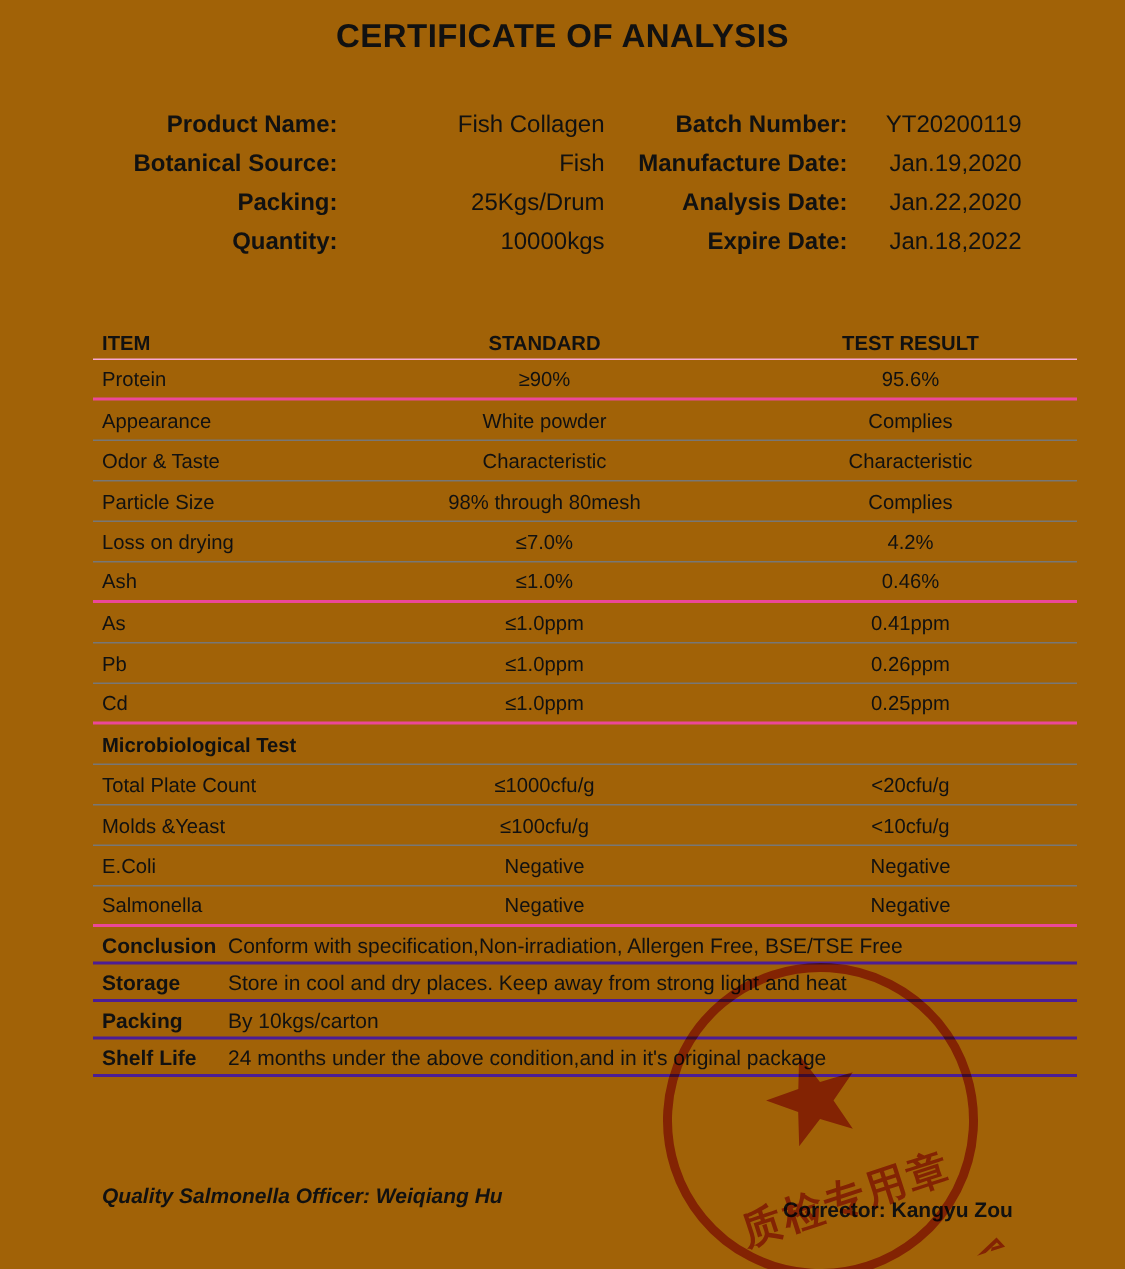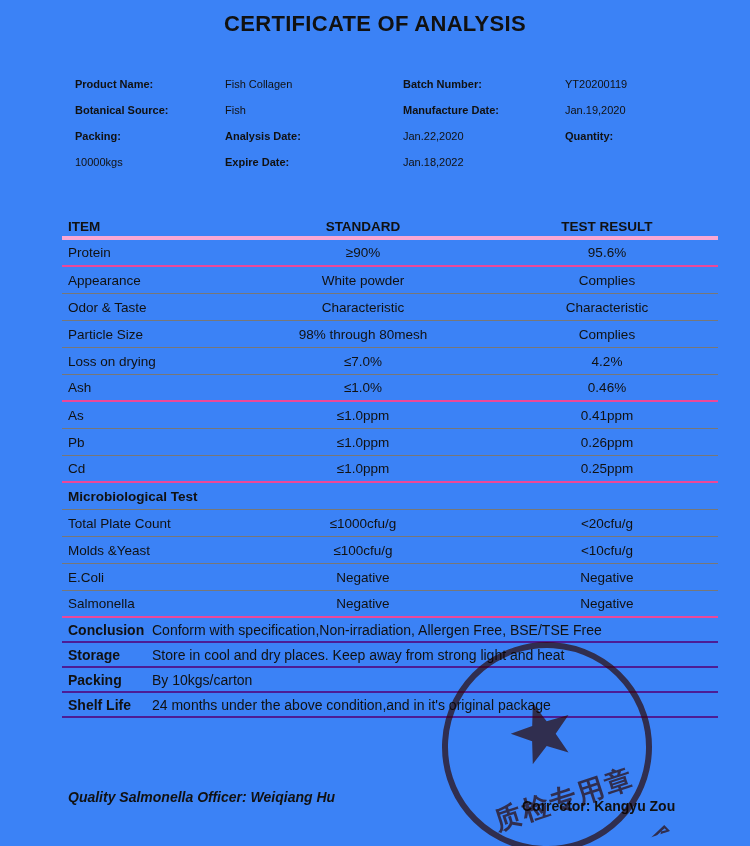--- a/index.html
+++ b/index.html
@@ -2,38 +2,38 @@
 <html><head>
 <meta charset="utf-8">
 <style>
   * { margin:0; padding:0; box-sizing:border-box; }
   html,body { background:#ffffff; }
   body {
     width:750px; height:846px;
     font-family:"Liberation Sans","DejaVu Sans",sans-serif;
     color:#111; position:relative; overflow:hidden;
   }
-  .page { position:absolute; inset:0; background:#3b82f6; }
+  .page { position:absolute; inset:0; background:#a16207; }
 
   .title {
     position:absolute; top:11px; left:0; width:100%;
     text-align:center; font-size:22px; font-weight:700; letter-spacing:.3px;
   }
 
   .info {
     position:absolute; top:71px; left:75px; width:606px;
     display:grid; grid-template-columns:150px 178px 162px auto;
   }
-  .info .cell { height:26px; line-height:26px; font-size:11px; white-space:nowrap; }
+  .info .cell { height:26px; line-height:26px; font-size:16px; white-space:nowrap;text-align:right; }
   .info .lab { font-weight:700; }
 
   .coa-wrap { position:absolute; top:217px; left:62px; width:656px; }
   .thead {
     display:flex; height:23px; align-items:center;
-    border-bottom:4px solid #f9a8d4; font-weight:700; font-size:13.5px;
+    border-bottom:1px solid #f9a8d4; font-weight:700; font-size:13.5px;
   }
   .row { display:flex; height:27px; align-items:center; font-size:13.5px; }
   .c1 { width:168px; padding-left:6px; }
   .c2 { width:266px; text-align:center; }
   .c3 { flex:1; text-align:center; }
   .b-thin  { border-bottom:1px solid #777; }
   .b-thick { border-bottom:2px solid #ec4899; }
   .section .c1 { font-weight:700; }
 
   .srow {
@@ -71,20 +71,21 @@
     <div class="cell">Fish Collagen</div>
     <div class="cell lab">Batch Number:</div>
     <div class="cell">YT20200119</div>
 
     <div class="cell lab">Botanical Source:</div>
     <div class="cell">Fish</div>
     <div class="cell lab">Manufacture Date:</div>
     <div class="cell">Jan.19,2020</div>
 
     <div class="cell lab">Packing:</div>
+    <div class="cell">25Kgs/Drum</div>
     <div class="cell lab">Analysis Date:</div>
     <div class="cell">Jan.22,2020</div>
 
     <div class="cell lab">Quantity:</div>
     <div class="cell">10000kgs</div>
     <div class="cell lab">Expire Date:</div>
     <div class="cell">Jan.18,2022</div>
   </div>
 
   <div class="coa-wrap">

